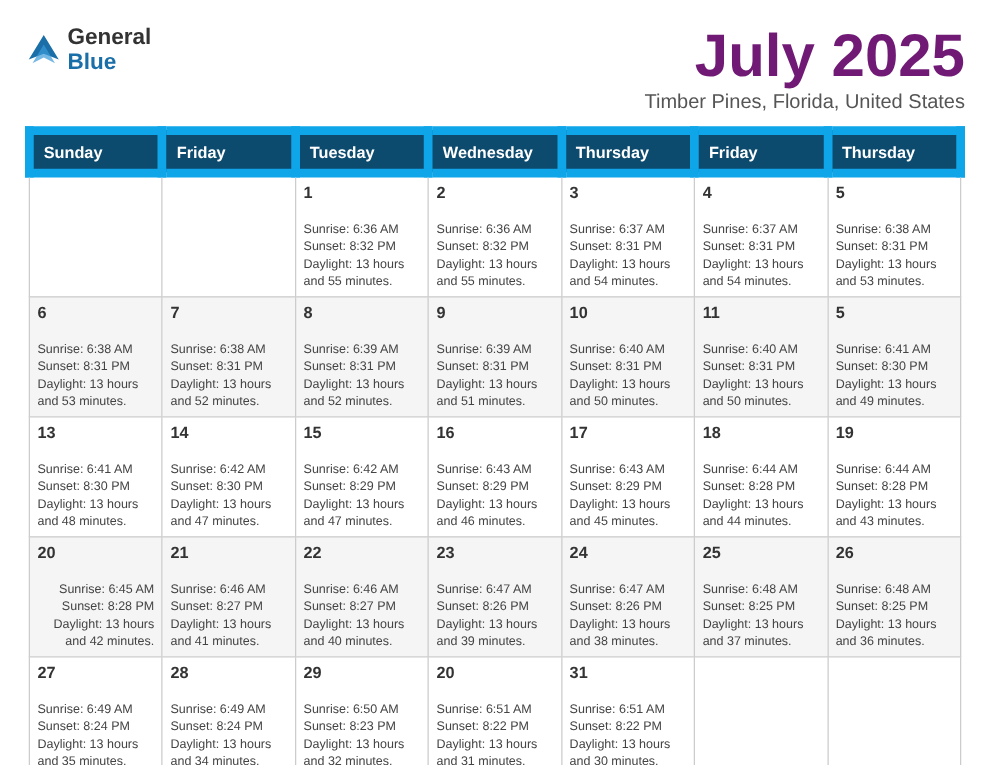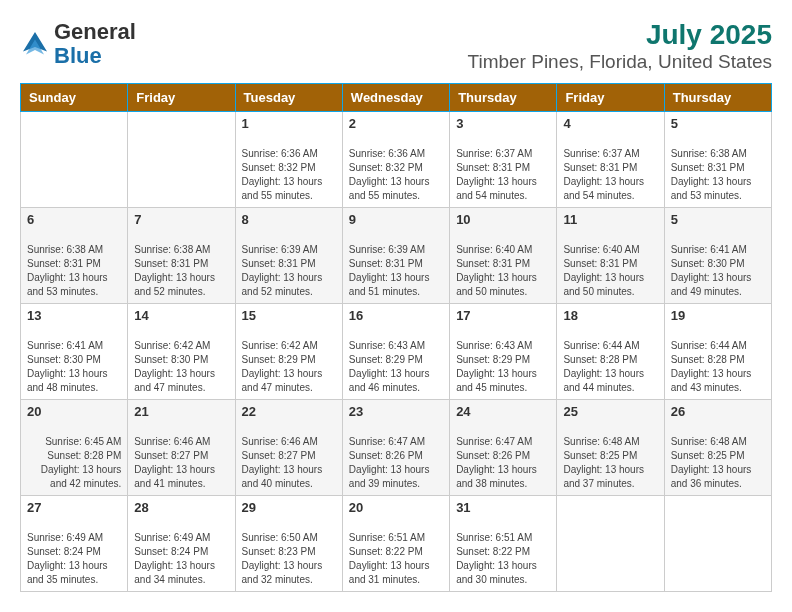--- a/index.html
+++ b/index.html
@@ -15,55 +15,55 @@
       justify-content: space-between;
       align-items: flex-start;
       margin-bottom: 10px;
     }
     .logo {
       display: flex;
       align-items: center;
       gap: 4px;
     }
     .logo-text {
-      font-size: 22px;
+      font-size: 18px;
       font-weight: bold;
       line-height: 1.1;
     }
     .logo-general { color: #333; }
     .logo-blue { color: #1a6fa8; }
     .logo-icon {
       width: 30px;
       height: 30px;
     }
     .title-block {
       text-align: right;
     }
     .month-year {
-      font-size: 28px;
+      font-size: 48px;
       font-weight: bold;
-      color: #0f766e;
+      color: #701a75;
       line-height: 1.1;
     }
     .location {
-      font-size: 19px;
+      font-size: 16px;
       color: #555;
     }
     .calendar {
       width: 100%;
       border-collapse: collapse;
       border: 1px solid #ccc;
     }
     .calendar th {
-      background: #a16207;
+      background: #0c4a6e;
       color: #fff;
       text-align: left;
       padding: 6px 8px;
       font-size: 13px;
-      border: 1px solid #0ea5e9;
+      border: 7px solid #0ea5e9;
     }
     .calendar td {
       vertical-align: top;
       border: 1px solid #ccc;
       padding: 4px 6px;
       width: calc(100% / 7);
       min-height: 80px;
       background: #fff;
     }
     .calendar tr:nth-child(even) td {

